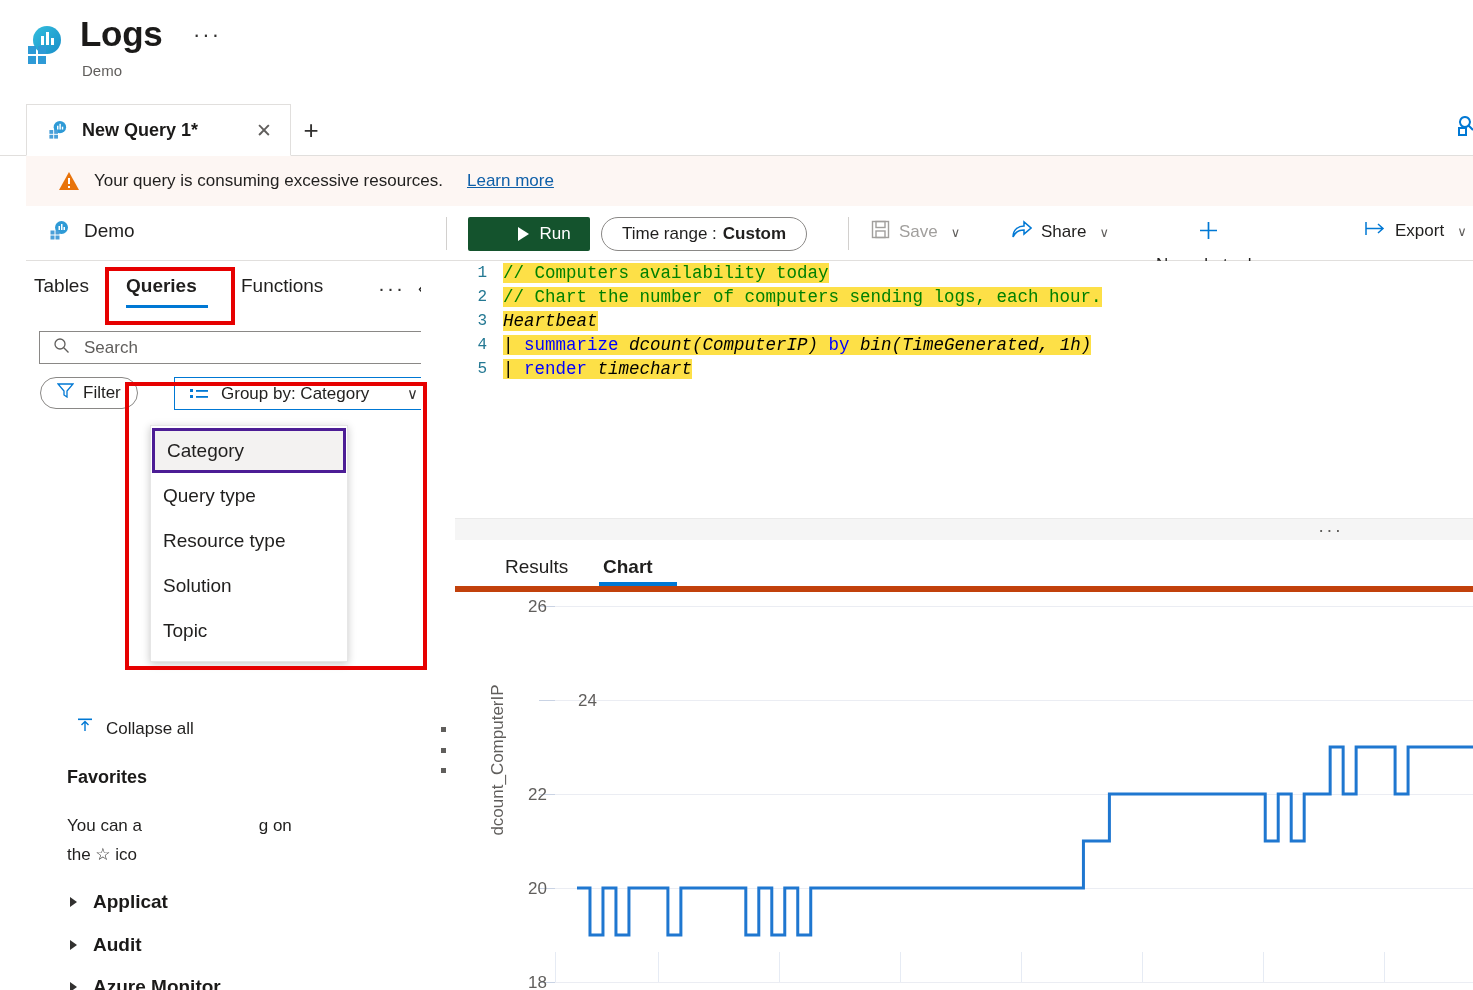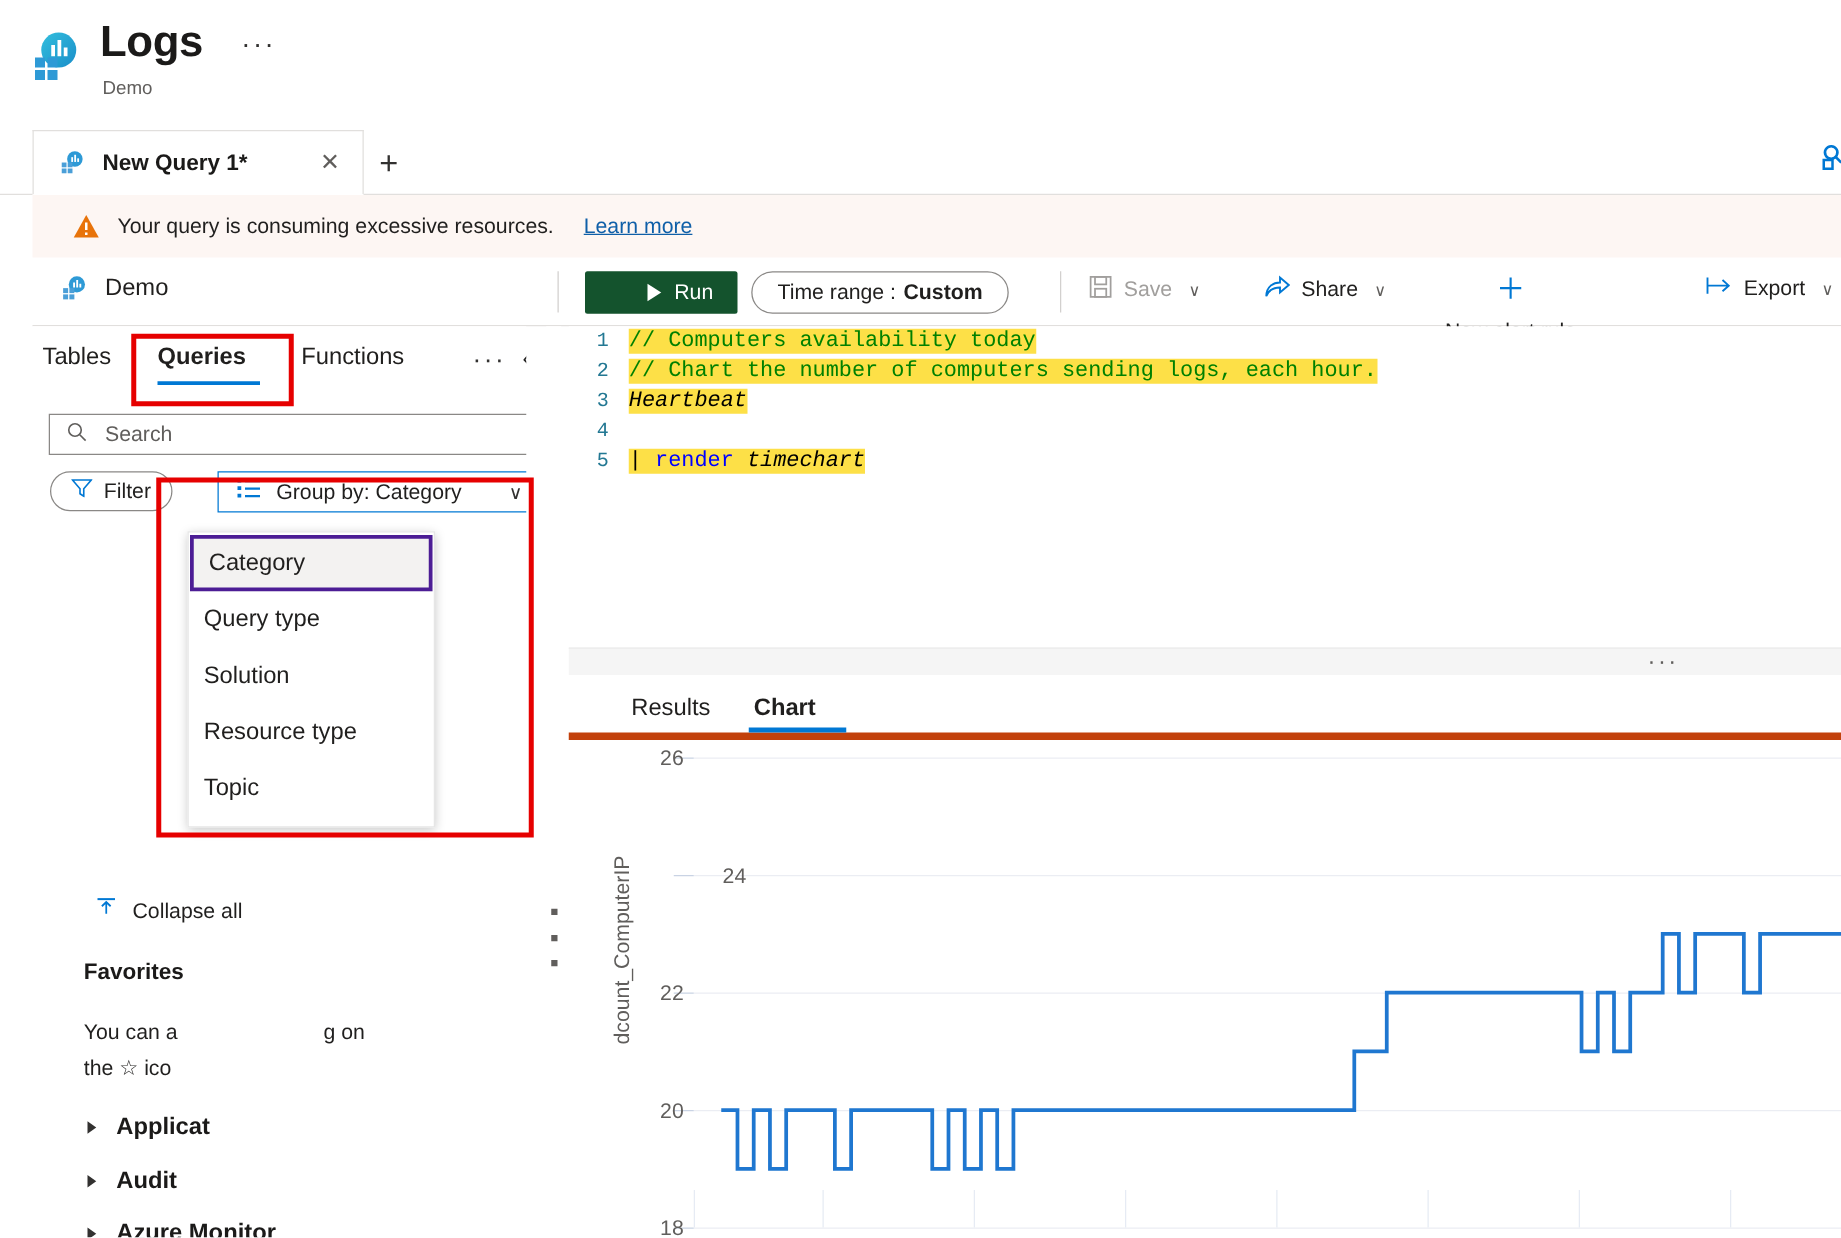--- a/index.html
+++ b/index.html
@@ -368,22 +368,22 @@
       <span class="caret"></span>
       <span class="tlabel">Azure Monitor</span>
     </div>
 
   </div>
 </div>
 
 <div class="dropdown">
   <div class="ddi selected">Category</div>
   <div class="ddi">Query type</div>
+  <div class="ddi">Resource type</div>
   <div class="ddi">Solution</div>
-  <div class="ddi">Resource type</div>
   <div class="ddi">Topic</div>
 </div>
 
 <div class="redbox" style="left:105px; top:267px; width:130px; height:58px;"></div>
 <div class="redbox" style="left:125px; top:382px; width:302px; height:288px;"></div>
 
 <div class="splitter"></div>
 <div class="splitter-handle">
   <i></i>
   <i></i>
@@ -398,20 +398,21 @@
   <div class="code-line">
     <span class="ln">2</span>
     <span class="ctext c-comment">// Chart the number of computers sending logs, each hour.</span>
   </div>
   <div class="code-line">
     <span class="ln">3</span>
     <span class="ctext c-plain">Heartbeat</span>
   </div>
   <div class="code-line">
     <span class="ln">4</span>
+    <span class="ctext"><span class="c-pipe">| </span><span class="c-kw">summarize</span><span class="c-plain"> dcount(ComputerIP) </span><span class="c-kw">by</span><span class="c-plain"> bin(TimeGenerated, 1h)</span></span>
   </div>
   <div class="code-line">
     <span class="ln">5</span>
     <span class="ctext"><span class="c-pipe">| </span><span class="c-kw">render</span><span class="c-plain"> timechart</span></span>
   </div>
 </div>
 
 <div class="results-sep"></div>
 <div class="results-ellipsis">···</div>
 

